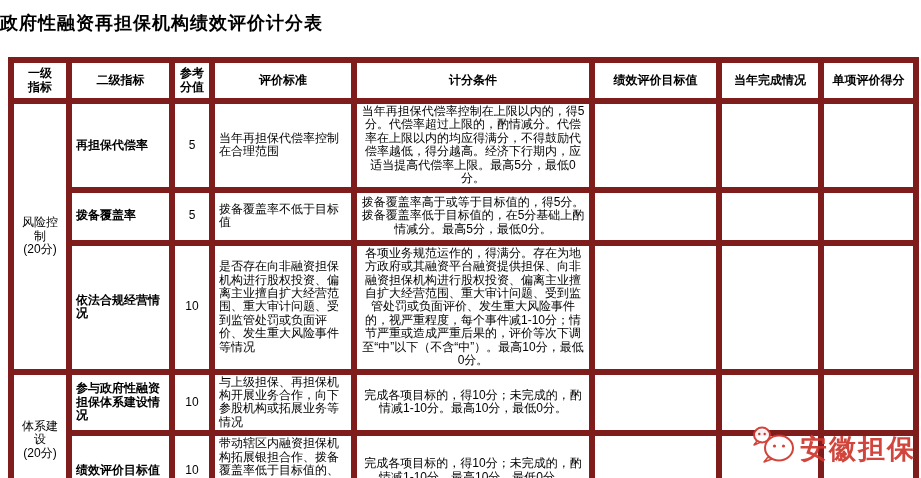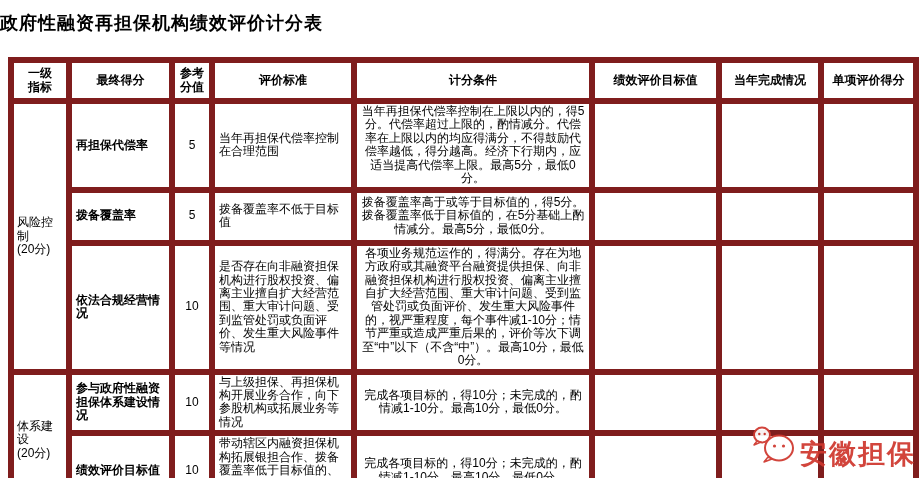--- a/index.html
+++ b/index.html
@@ -35,34 +35,34 @@
     padding:1px 3px;
     vertical-align:middle;
     overflow:hidden;
   }
   .score-table th {
     font-weight:bold;
     text-align:center;
     white-space:pre-line;
   }
   td.group {
-    text-align:left;
+    text-align:center;
     white-space:pre-line;
   }
   td.center { text-align:center; }
   td.secondary { text-align:left; padding:0 4px;font-weight:bold; }
   td.standard { text-align:left; padding:1px 4px; }
   td.cond { text-align:center; padding:1px 3px; }
   td.footer-label { text-align:right; font-weight:normal; }
   .watermark {
     position:absolute;
     top:425px;
     right:5px;
     display:flex;
-    align-items:flex-end;
+    align-items:center;
     gap:3px;
     color:#cf372e;
     font-weight:bold;
     font-size:27px;
     letter-spacing:2px;
     opacity:0.93;
     z-index:5;
   }
 </style>
 </head>
@@ -78,21 +78,21 @@
       <col style="width:142px">
     <col style="width:238px">
       <col style="width:127px">
       <col style="width:102px">
       <col style="width:95px">
   </colgroup>
   <tbody>
       <tr style="height:41px">
     <th>一级
 指标</th>
-    <th>最终得分</th>
+    <th>二级指标</th>
     <th>参考
 分值</th>
     <th>评价标准</th>
     <th>计分条件</th>
     <th>绩效评价目标值</th>
     <th>当年完成情况</th>
     <th>单项评价得分</th>
   </tr>
 
   <tr style="height:70px">

